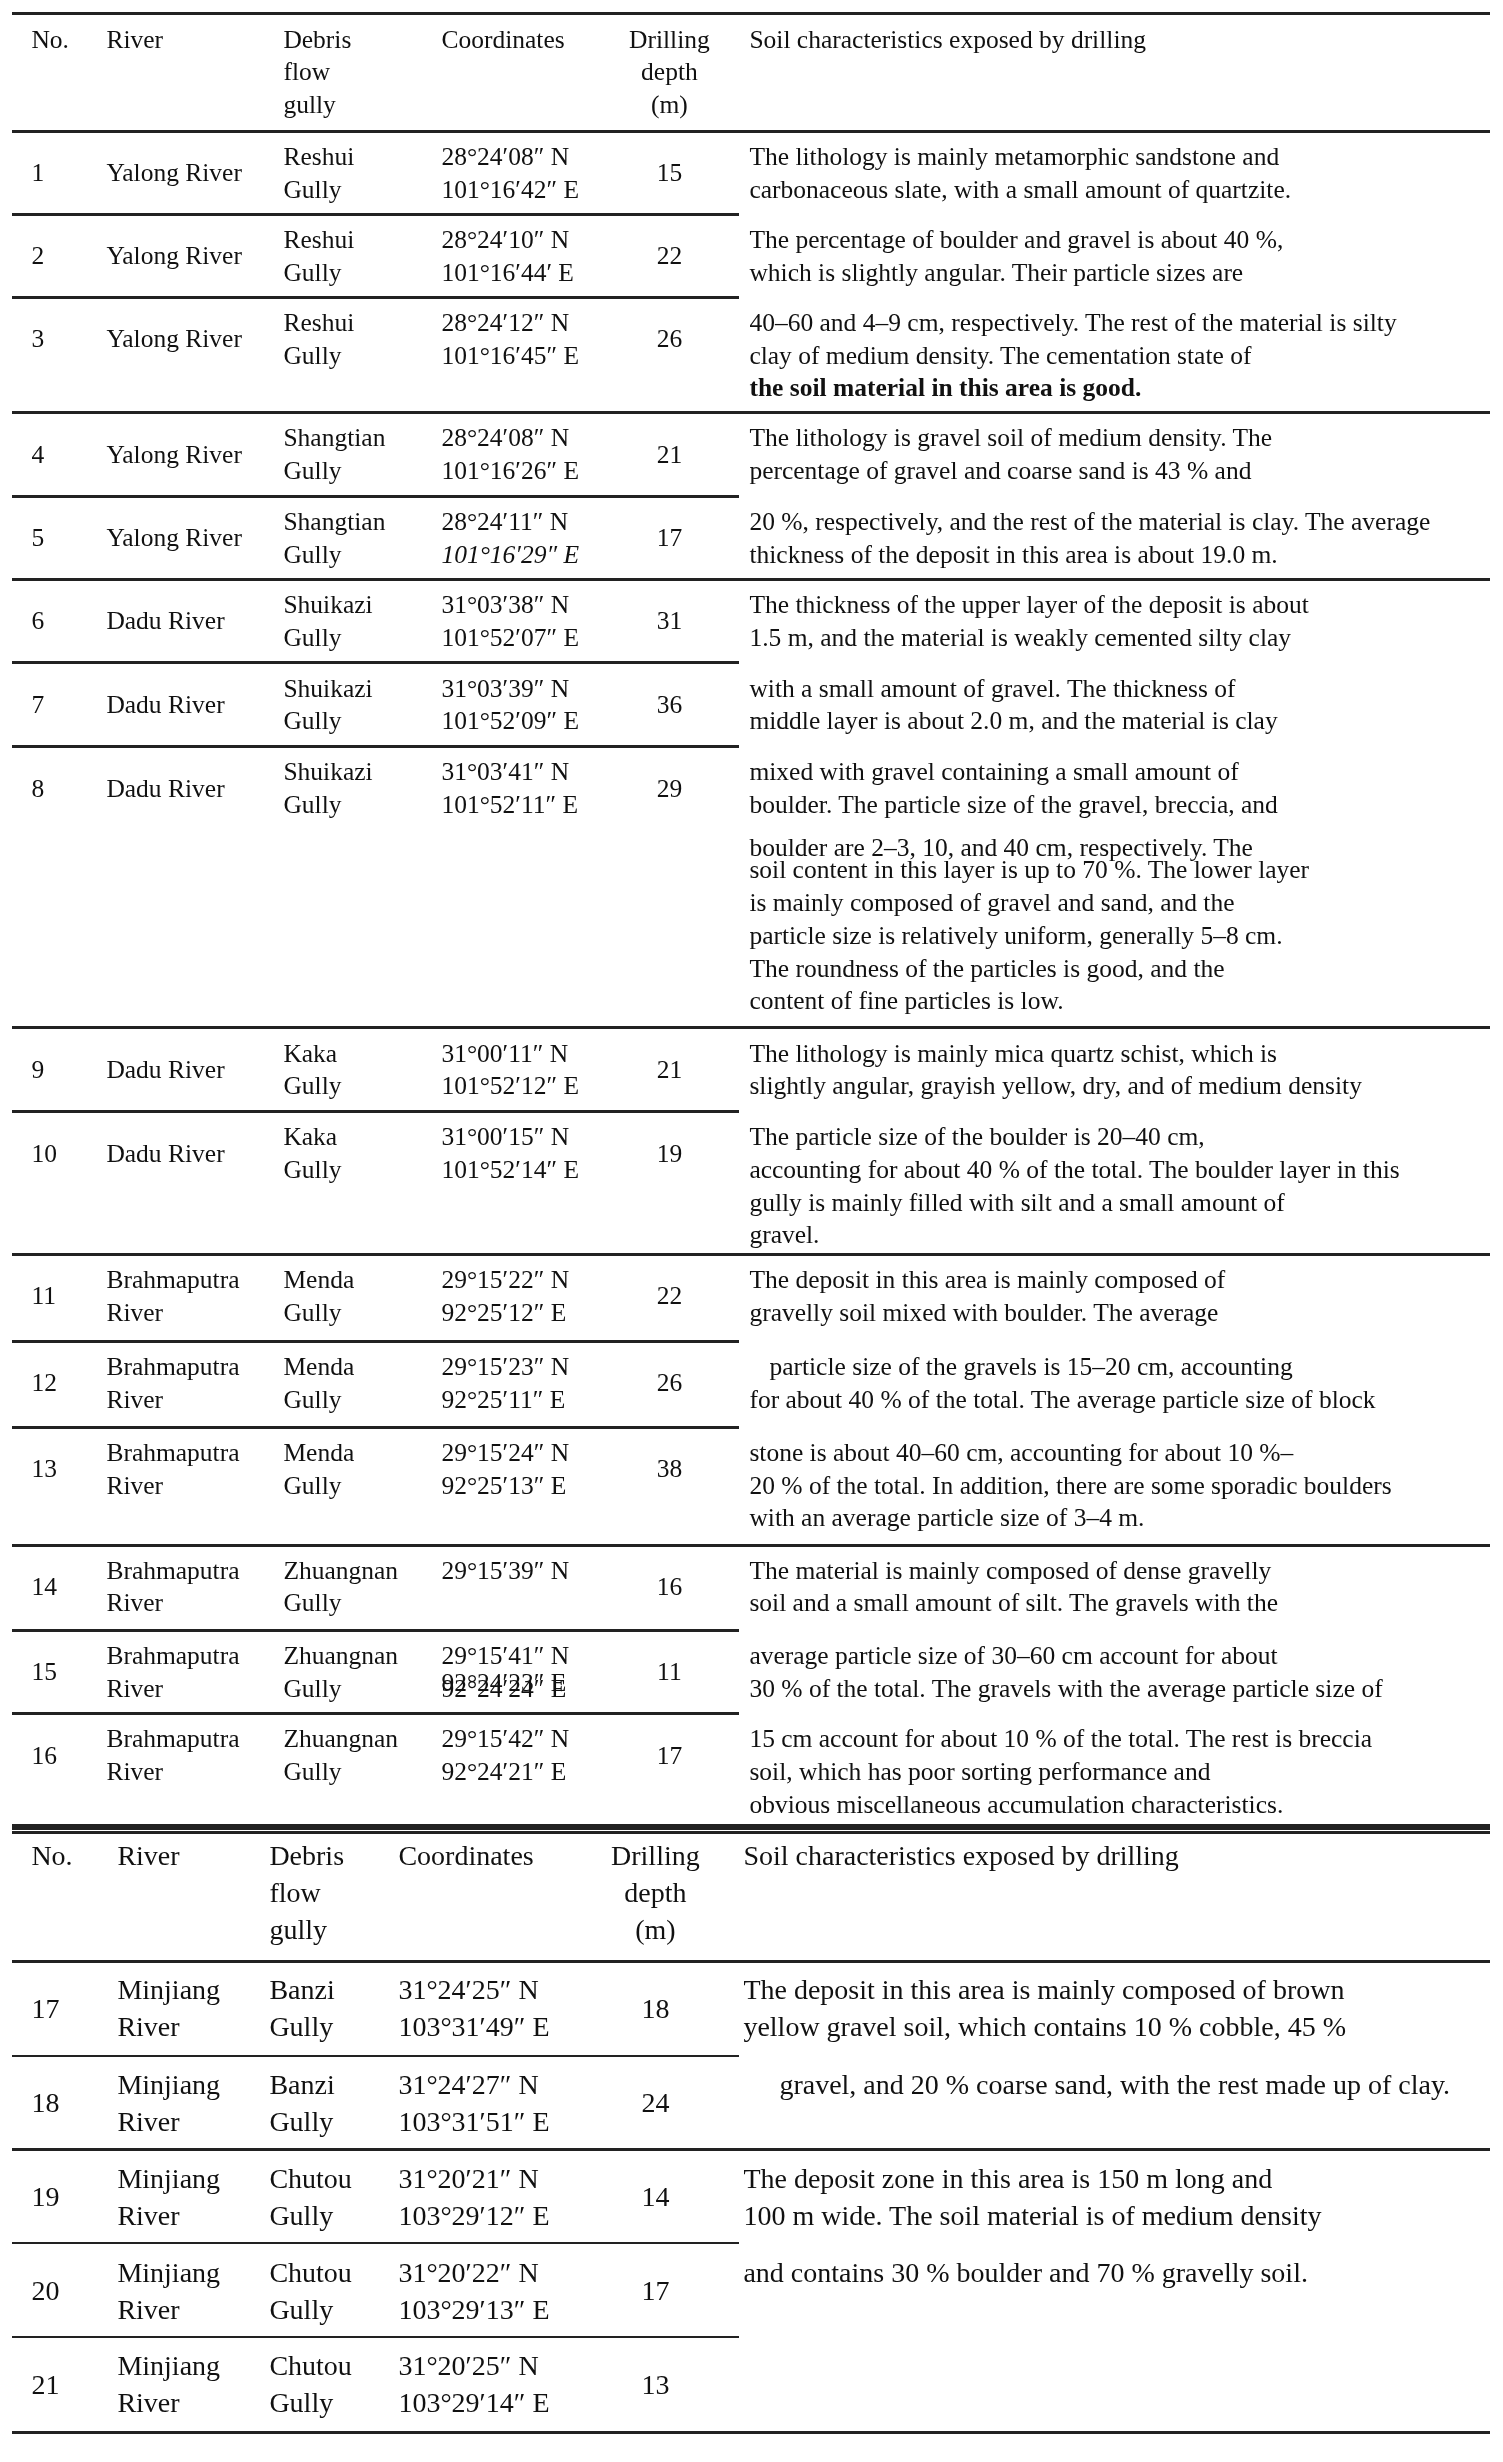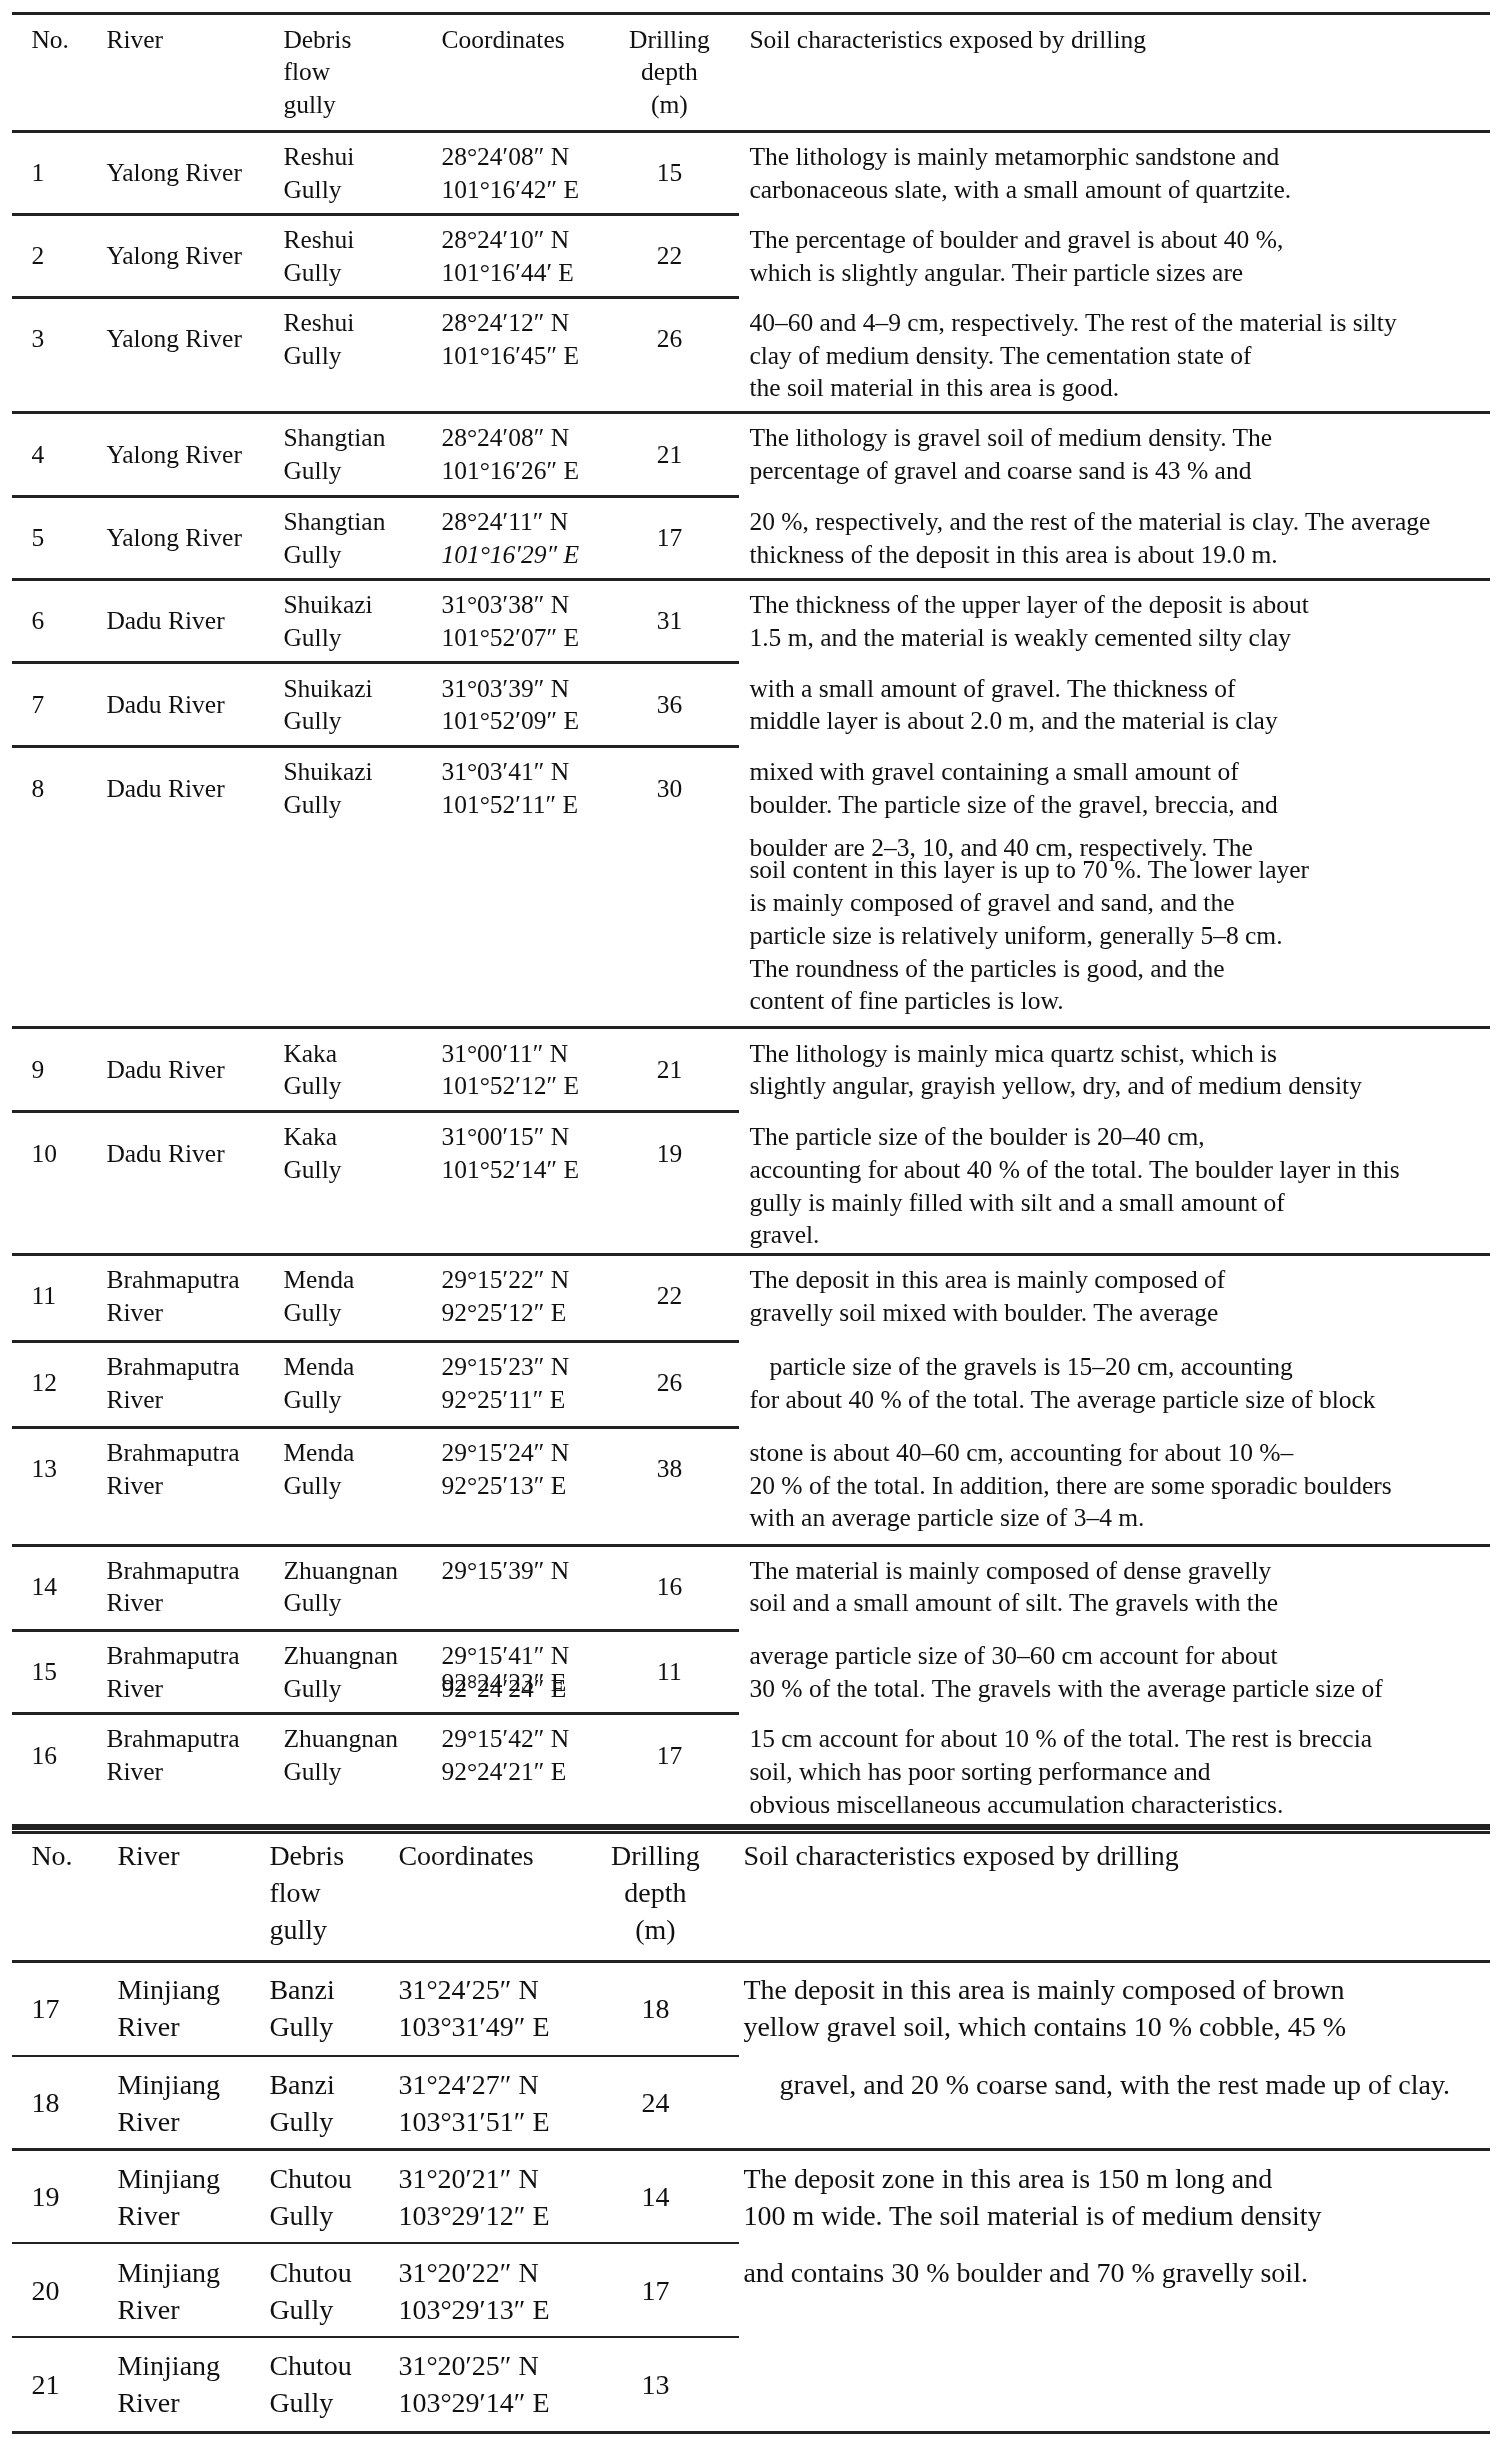--- a/index.html
+++ b/index.html
@@ -136,21 +136,21 @@
         <div class="cell" style="left: 19px; top: 760px;">8</div>
         <div>
           <div class="cell" style="left: 94px; top: 760px;">Dadu River</div>
         </div>
         <div>
           <div class="cell" style="left: 271px; top: 743px;">Shuikazi</div>
           <div class="cell" style="left: 271px; top: 776px;">Gully</div>
         </div>
         <div class="cell" style="left: 429px; top: 743px;">31°03′41″ N</div>
         <div class="cell" style="left: 429px; top: 776px;">101°52′11″ E</div>
-        <div class="cell center" style="left: 599px; top: 760px; width: 116px;">30</div>
+        <div class="cell center" style="left: 599px; top: 760px; width: 116px;">29</div>
       </div>
       <div class="hline full" style="top: 1014px;"></div>
       <div>
         <div class="cell" style="left: 19px; top: 1041px;">9</div>
         <div>
           <div class="cell" style="left: 94px; top: 1041px;">Dadu River</div>
         </div>
         <div>
           <div class="cell" style="left: 271px; top: 1025px;">Kaka</div>
           <div class="cell" style="left: 271px; top: 1057px;">Gully</div>
@@ -264,21 +264,21 @@
         <div class="cell center" style="left: 599px; top: 1727px; width: 116px;">17</div>
       </div>
       <div class="hline full" style="top: 1812px;"></div>
       <div class="soil">
         <div class="cell" style="left: 737px; top: 128px;">The lithology is mainly metamorphic sandstone and</div>
         <div class="cell" style="left: 737px; top: 161px;">carbonaceous slate, with a small amount of quartzite.</div>
         <div class="cell" style="left: 737px; top: 211px;">The percentage of boulder and gravel is about 40 %,</div>
         <div class="cell" style="left: 737px; top: 244px;">which is slightly angular. Their particle sizes are</div>
         <div class="cell" style="left: 737px; top: 294px;">40–60 and 4–9 cm, respectively. The rest of the material is silty</div>
         <div class="cell" style="left: 737px; top: 327px;">clay of medium density. The cementation state of</div>
-        <div class="cell" style="left: 737px; top: 359px;">the soil material in this area is good.</div>
+        <div class="cell" style="left: 737px; top: 359px; font-weight: bold;">the soil material in this area is good.</div>
       </div>
       <div class="soil">
         <div class="cell" style="left: 737px; top: 409px;">The lithology is gravel soil of medium density. The</div>
         <div class="cell" style="left: 737px; top: 442px;">percentage of gravel and coarse sand is 43 % and</div>
         <div class="cell" style="left: 737px; top: 493px;">20 %, respectively, and the rest of the material is clay. The average</div>
         <div class="cell" style="left: 737px; top: 526px;">thickness of the deposit in this area is about 19.0 m.</div>
       </div>
       <div class="soil">
         <div class="cell" style="left: 737px; top: 576px;">The thickness of the upper layer of the deposit is about</div>
         <div class="cell" style="left: 737px; top: 609px;">1.5 m, and the material is weakly cemented silty clay</div>

